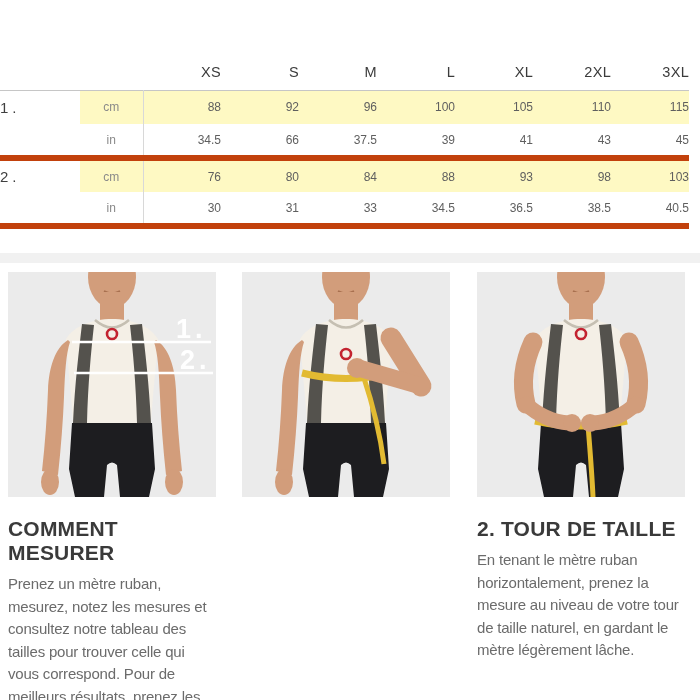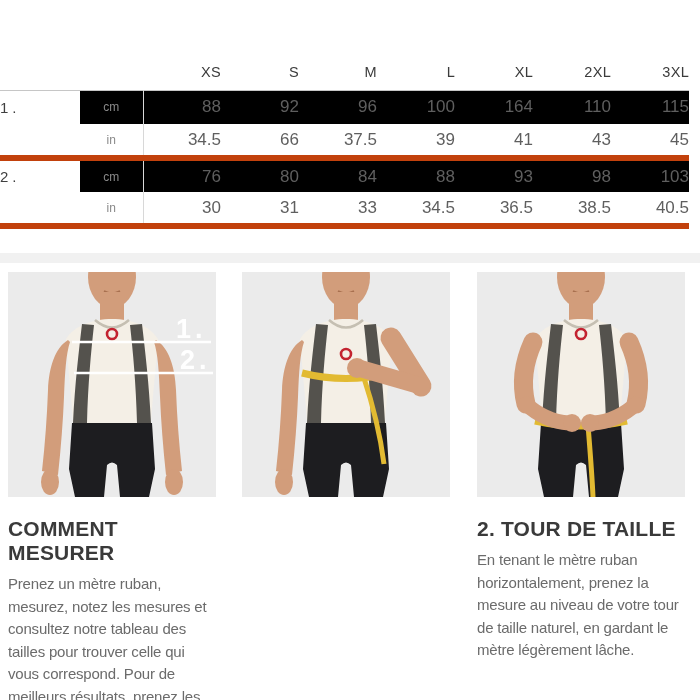--- a/index.html
+++ b/index.html
@@ -5,26 +5,26 @@
   html,body{margin:0;padding:0;background:#ffffff;}
   body{width:700px;height:700px;font-family:"Liberation Sans",sans-serif;position:relative;overflow:hidden;}
   .canvas{position:absolute;top:0;left:0;width:596px;height:700px;background:#fff;}
 
   
   table.size-table{position:absolute;top:55px;left:0;width:689px;border-collapse:collapse;table-layout:fixed;}
   table.size-table th,table.size-table td{padding:0;font-weight:normal;}
   thead tr{height:35px;}
   tbody tr{height:34px;}
   th.size-h{font-size:14.5px;font-weight:bold;color:#3b3b3b;text-align:right;padding-right:20px;letter-spacing:.3px;}
-  td.val{font-size:17px;color:#5f5f5f;text-align:right;padding-right:20px;}
+  td.val{font-size:12px;color:#5f5f5f;text-align:right;padding-right:20px;}
   td.unit{font-size:12px;color:#8a8a8a;text-align:center;border-right:1px solid #d8d8d8;}
   td.rowlab{font-size:15px;font-weight:bold;color:#3f3f3f;text-align:left;padding-left:3px;letter-spacing:4px;}
   tr.sec-first td{border-top:1px solid #c6c6c6;}
   tr.sec-last td{border-bottom:6px solid #c2410c;}
-  tr.cm-row td.unit,tr.cm-row td.val{background:#000000;}
+  tr.cm-row td.unit,tr.cm-row td.val{background:#fef9c3;}
 
   
   .divider-strip{position:absolute;top:253px;left:0;width:700px;height:10px;background:#f1f1f1;}
 
   
   .photo{position:absolute;top:272px;width:208px;height:225px;}
   .photo svg{display:block;}
   .p1{left:8px;} .p2{left:242px;} .p3{left:477px;}
   .fig-label{fill:#ffffff;font-family:"Liberation Sans",sans-serif;font-weight:bold;font-size:27px;letter-spacing:4px;}
 
@@ -65,21 +65,21 @@
       </tr>
     </thead>
     <tbody>
       <tr class="cm-row sec-first">
         <td class="rowlab">1.</td>
         <td class="unit">cm</td>
         <td class="val">88</td>
         <td class="val">92</td>
         <td class="val">96</td>
         <td class="val">100</td>
-        <td class="val">164</td>
+        <td class="val">105</td>
         <td class="val">110</td>
         <td class="val">115</td>
       </tr>
       <tr class="in-row sec-last">
         <td></td>
         <td class="unit">in</td>
         <td class="val">34.5</td>
         <td class="val">66</td>
         <td class="val">37.5</td>
         <td class="val">39</td>

